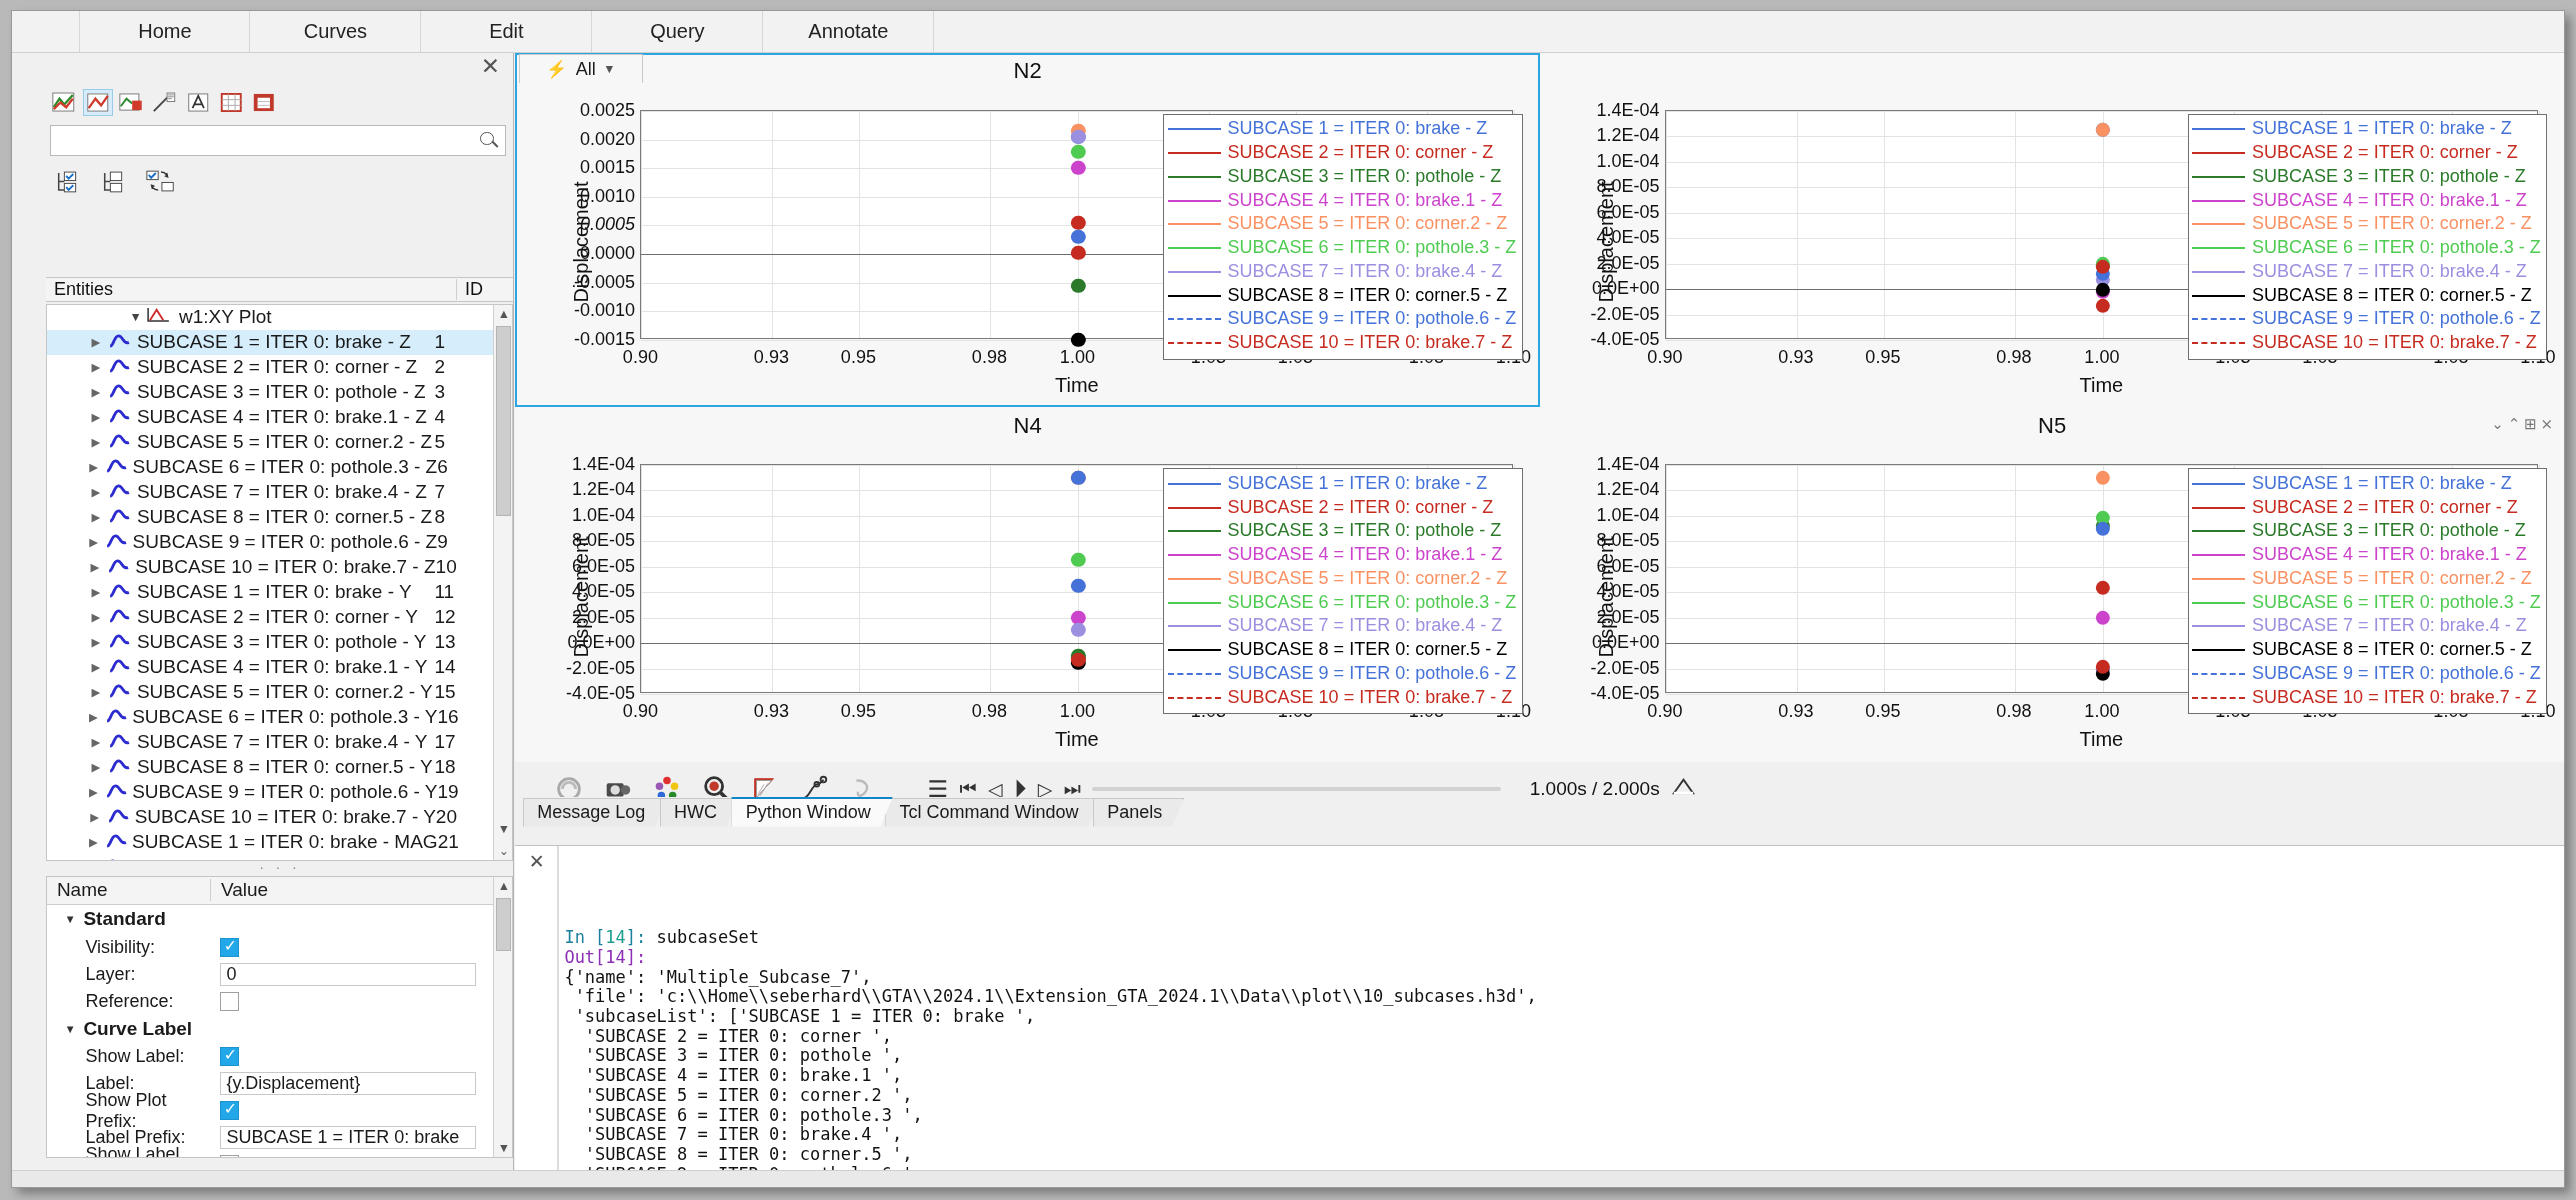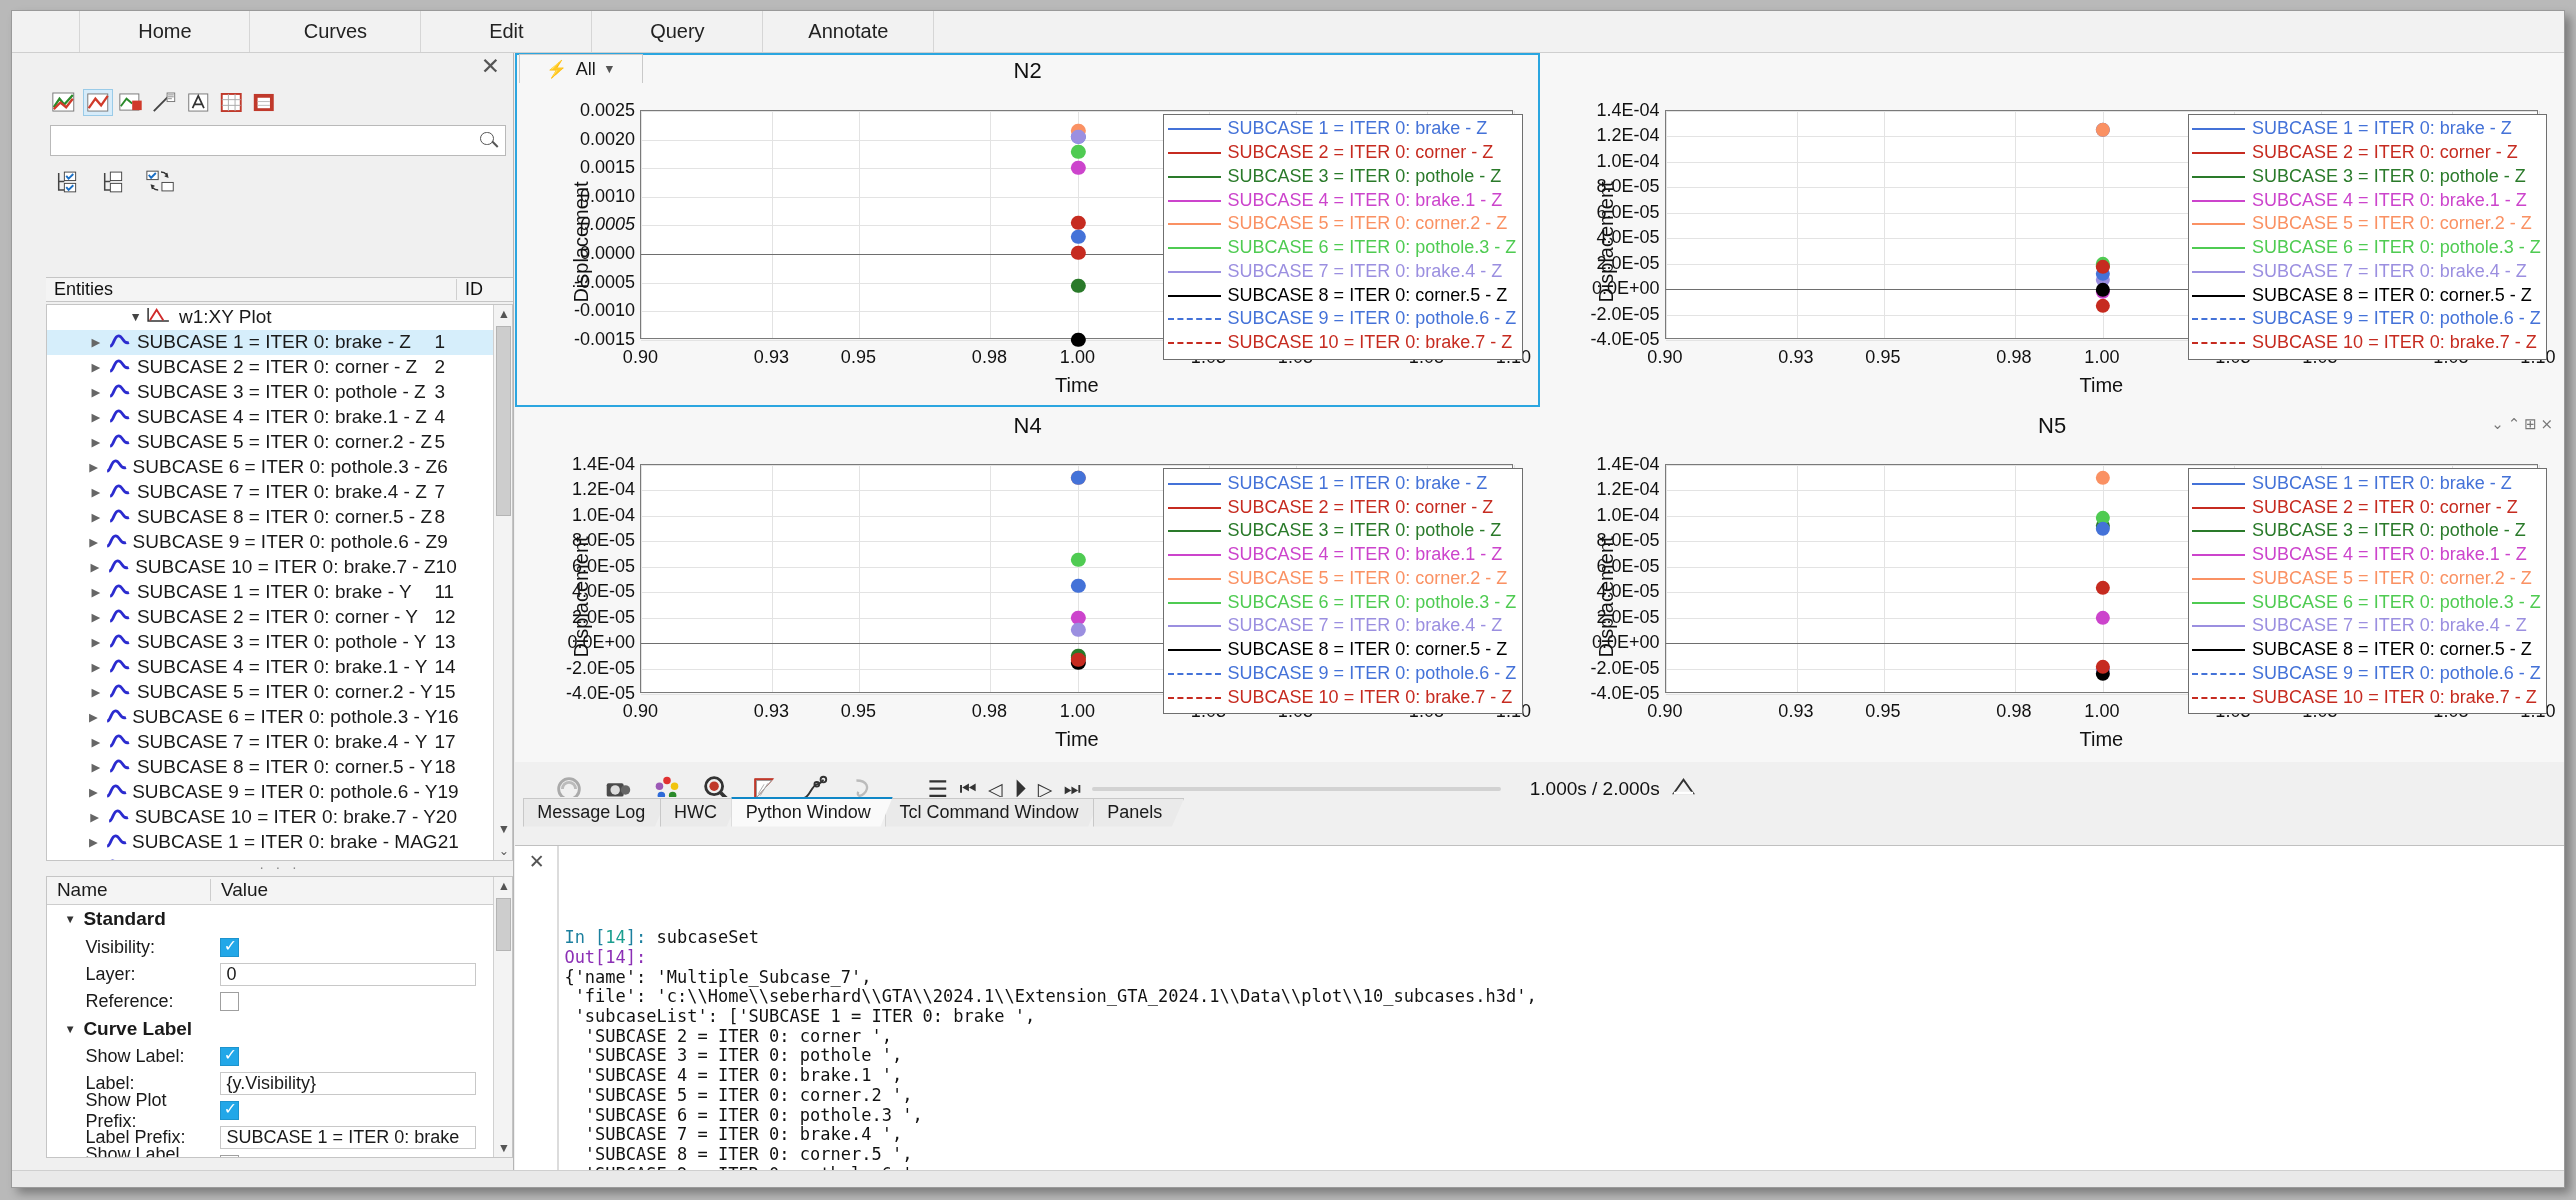--- a/index.html
+++ b/index.html
@@ -550,21 +550,21 @@
           </div>
           <div class="prow">
             <span class="pn">Show Label:</span>
             <span class="pv">
               <span class="cb on"></span>
             </span>
           </div>
           <div class="prow">
             <span class="pn">Label:</span>
             <span class="pv">
-              <span class="tfield">{y.Visibility}</span>
+              <span class="tfield">{y.Displacement}</span>
             </span>
           </div>
           <div class="prow">
             <span class="pn">Show Plot Prefix:</span>
             <span class="pv">
               <span class="cb on"></span>
             </span>
           </div>
           <div class="prow">
             <span class="pn">Label Prefix:</span>

